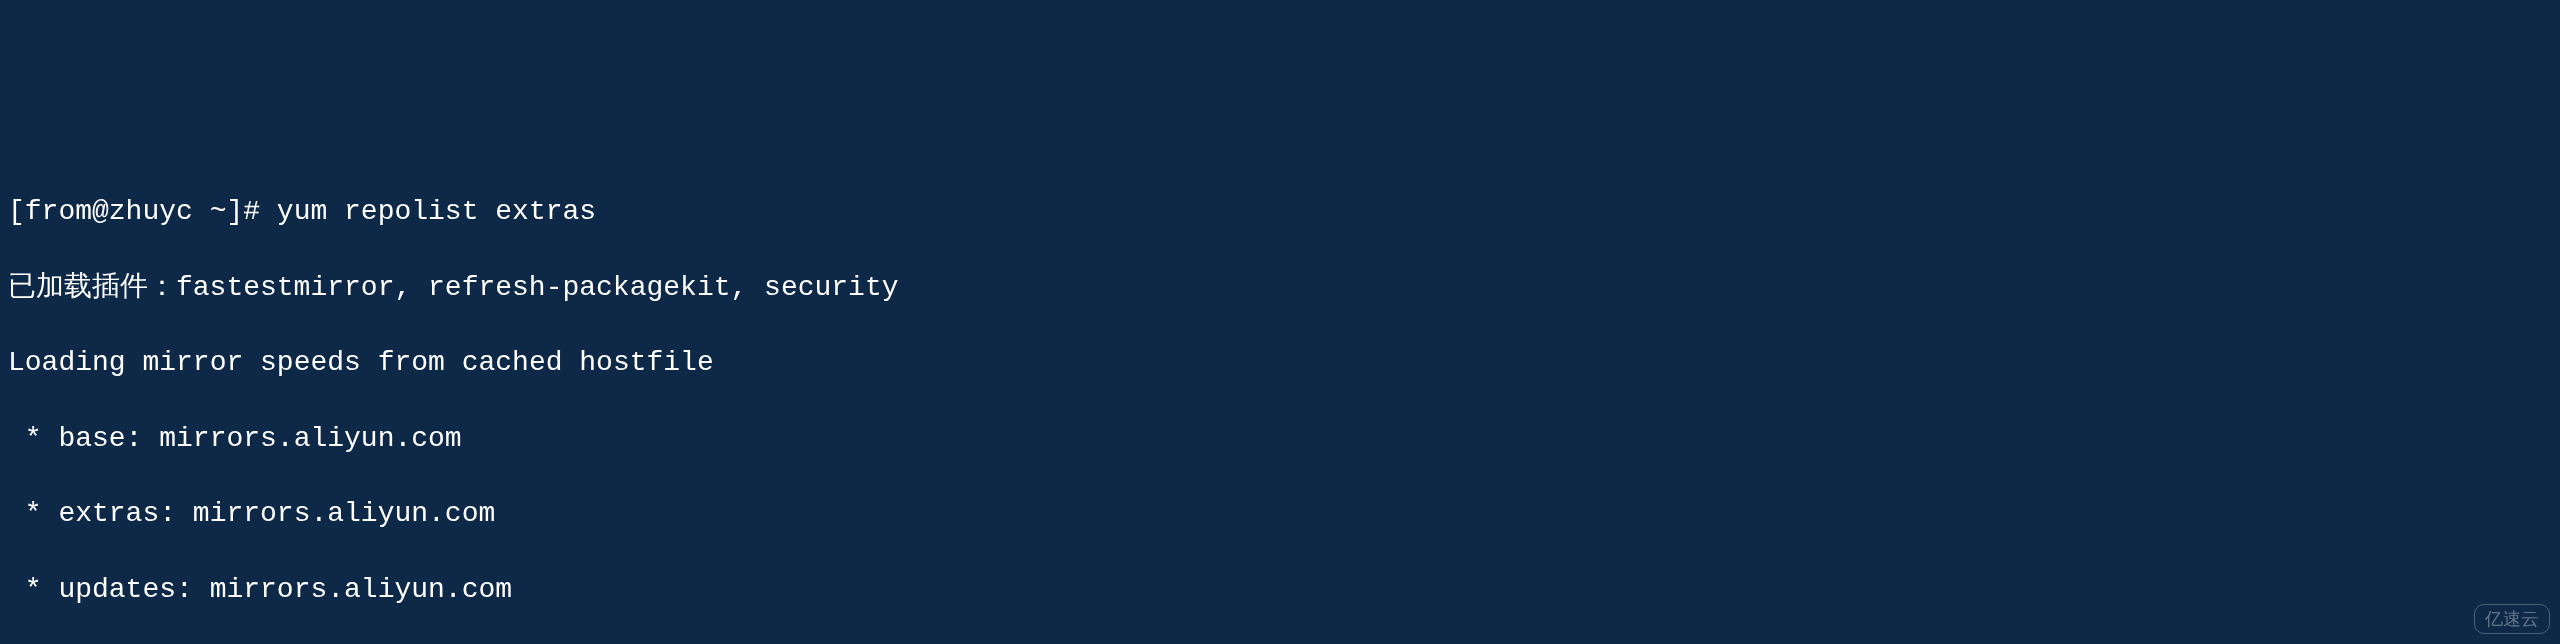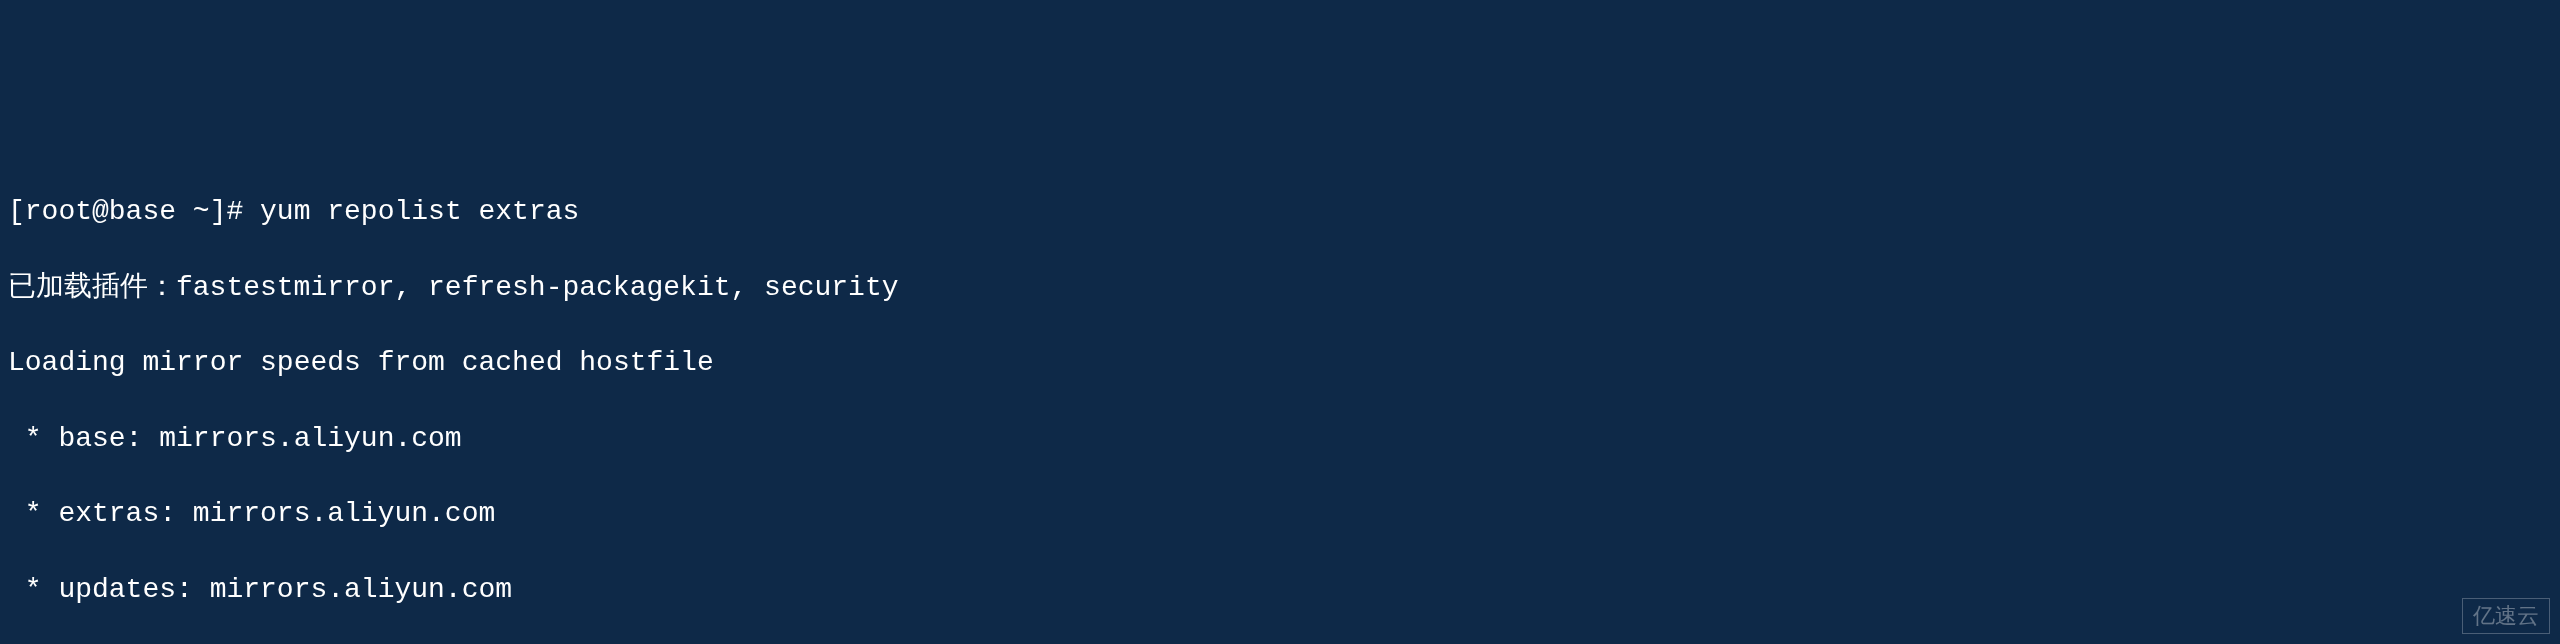--- a/index.html
+++ b/index.html
@@ -21,35 +21,35 @@
       width: 2560px;
       height: 644px;
     }
     .line {
       display: block;
     }
     .watermark {
       position: absolute;
       right: 10px;
       bottom: 10px;
-      font-size: 22px;
+      font-size: 18px;
       color: rgba(255,255,255,0.35);
       border: 1px solid rgba(255,255,255,0.25);
-      border-radius: 0;
+      border-radius: 10px;
       padding: 2px 10px;
       font-family: sans-serif;
     }
   </style>
 </head>
 <body>
 
 
 
 <div class="terminal">
-<span class="line"><span>[root@base ~]# </span><span>yum repolist extras</span></span>
+<span class="line"><span>[from@zhuyc ~]# </span><span>yum repolist extras</span></span>
 <span class="line">已加载插件：fastestmirror, refresh-packagekit, security</span>
 <span class="line">Loading mirror speeds from cached hostfile</span>
 <span class="line"> * base: mirrors.aliyun.com</span>
 <span class="line"> * extras: mirrors.aliyun.com</span>
 <span class="line"> * updates: mirrors.aliyun.com</span>
 
 
 
 
 

